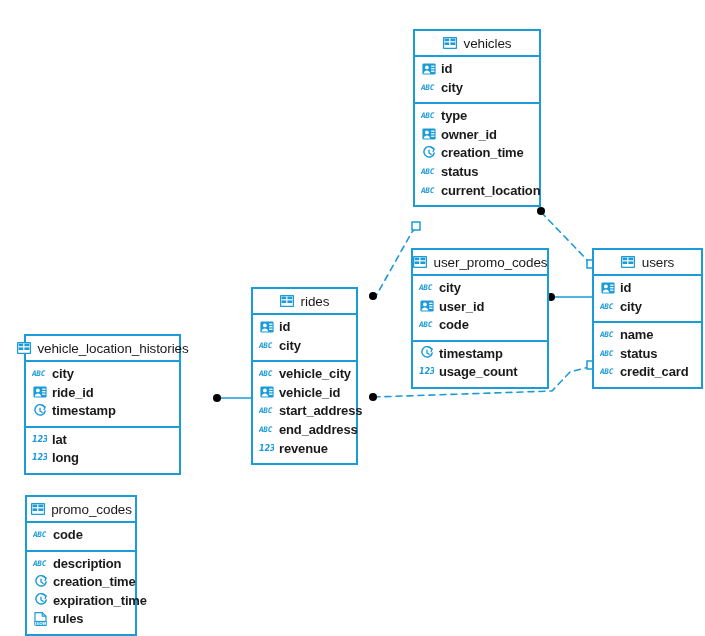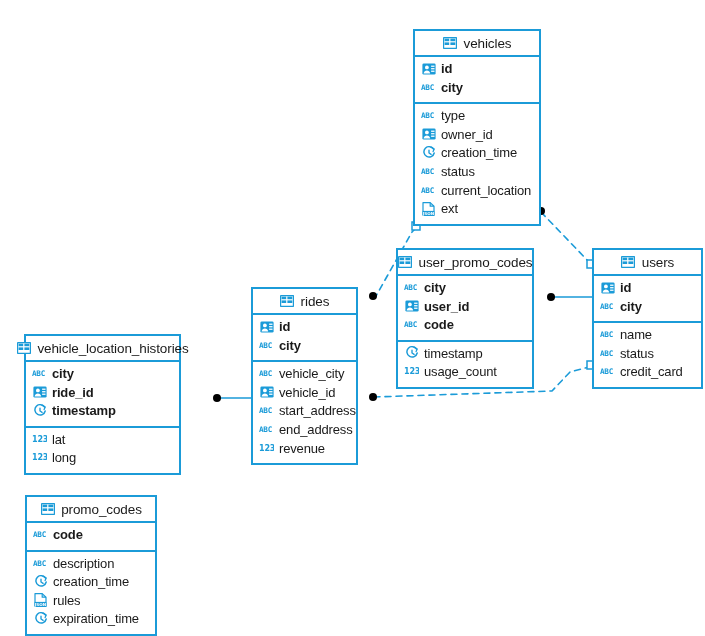--- a/index.html
+++ b/index.html
@@ -58,31 +58,33 @@
     align-items: flex-start;
     gap: 5px;
     height: 18.6px;
     padding: 0 6px;
     white-space: nowrap;
   }
   .field-name {
     font-size: 13px;
     color: #1a1a1a;
     letter-spacing: -0.15px;
+    font-weight: bold;
   }
   .field-row.pk .field-name {
     font-weight: bold;
   }
   .ficon {
     width: 15px;
     height: 15px;
     flex: 0 0 15px;
     display: inline-flex;
     align-items: center;
     justify-content: center;
+    font-style: italic;
   }
   .ficon svg { display: block; }
 </style>
 </head>
 <body>
 
 <div id="canvas">
 
   <svg id="edges" viewBox="0 0 705 636" xmlns="http://www.w3.org/2000/svg">
       <g>
@@ -188,34 +190,23 @@
             <span class="field-name">status</span>
           </div>
           <div class="field-row">
             <span class="ficon">
               <svg width="16" height="11" viewBox="0 0 16 11">
                 <text x="0" y="8.6" font-family="DejaVu Sans Mono, monospace" font-size="8.2" font-weight="bold" fill="#1B9BD8" letter-spacing="-0.3">ABC</text>
               </svg>
             </span>
             <span class="field-name">current_location</span>
           </div>
-          <div class="field-row">
-            <span class="ficon">
-              <svg width="13" height="14" viewBox="0 0 13 14">
-                <path d="M1 0.6h7.2L12 4.2v9.2H1z" fill="#ffffff" stroke="#1B9BD8" stroke-width="1.2" stroke-linejoin="round"></path>
-                <path d="M8.2 0.6v3.6H12" fill="none" stroke="#1B9BD8" stroke-width="1.2" stroke-linejoin="round"></path>
-                <rect x="0.6" y="8.9" width="11.8" height="4.4" fill="#1B9BD8"></rect>
-                <text x="6.5" y="12.5" text-anchor="middle" font-family="DejaVu Sans, sans-serif" font-size="4.1" font-weight="bold" fill="#ffffff">JSON</text>
-              </svg>
-            </span>
-            <span class="field-name">ext</span>
-          </div>
         </div>
       </div>
-      <div class="table-node" style="left: 396px; top: 248px; width: 138px;">
+      <div class="table-node" style="left: 411px; top: 248px; width: 138px;">
         <div class="table-header">
           <span class="ficon">
             <svg width="14" height="12" viewBox="0 0 14 12">
               <rect x="0.5" y="0.5" width="13" height="11" rx="1" fill="#ffffff" stroke="#1B9BD8" stroke-width="1.4"></rect>
               <rect x="1.6" y="1.6" width="4.6" height="2.6" fill="#1B9BD8"></rect>
               <rect x="7.4" y="1.6" width="4.9" height="2.6" fill="#1B9BD8"></rect>
               <rect x="1.6" y="5.4" width="4.6" height="2.6" fill="#1B9BD8"></rect>
               <rect x="7.4" y="5.4" width="4.9" height="2.6" fill="#1B9BD8"></rect>
             </svg>
           </span>
@@ -478,21 +469,21 @@
           <div class="field-row">
             <span class="ficon">
               <svg width="16" height="11" viewBox="0 0 16 11">
                 <text x="0" y="8.6" font-family="DejaVu Sans, sans-serif" font-size="8.6" font-weight="bold" fill="#1B9BD8" letter-spacing="-0.2">123</text>
               </svg>
             </span>
             <span class="field-name">long</span>
           </div>
         </div>
       </div>
-      <div class="table-node" style="left: 25px; top: 495px; width: 132px;">
+      <div class="table-node" style="left: 25px; top: 495px; width: 112px;">
         <div class="table-header">
           <span class="ficon">
             <svg width="14" height="12" viewBox="0 0 14 12">
               <rect x="0.5" y="0.5" width="13" height="11" rx="1" fill="#ffffff" stroke="#1B9BD8" stroke-width="1.4"></rect>
               <rect x="1.6" y="1.6" width="4.6" height="2.6" fill="#1B9BD8"></rect>
               <rect x="7.4" y="1.6" width="4.9" height="2.6" fill="#1B9BD8"></rect>
               <rect x="1.6" y="5.4" width="4.6" height="2.6" fill="#1B9BD8"></rect>
               <rect x="7.4" y="5.4" width="4.9" height="2.6" fill="#1B9BD8"></rect>
             </svg>
           </span>
@@ -522,36 +513,36 @@
               <svg width="14" height="14" viewBox="0 0 14 14">
                 <path d="M11.6 3.2A5.2 5.2 0 1 0 12.2 7" fill="none" stroke="#1B9BD8" stroke-width="1.45" stroke-linecap="round"></path>
                 <path d="M9.3 1.1l2.9 1.9-1.1 2.6" fill="none" stroke="#1B9BD8" stroke-width="1.3" stroke-linecap="round" stroke-linejoin="round"></path>
                 <path d="M7 4.2V7l2.1 1.4" fill="none" stroke="#1B9BD8" stroke-width="1.35" stroke-linecap="round"></path>
               </svg>
             </span>
             <span class="field-name">creation_time</span>
           </div>
           <div class="field-row">
             <span class="ficon">
+              <svg width="14" height="14" viewBox="0 0 14 14">
+                <path d="M11.6 3.2A5.2 5.2 0 1 0 12.2 7" fill="none" stroke="#1B9BD8" stroke-width="1.45" stroke-linecap="round"></path>
+                <path d="M9.3 1.1l2.9 1.9-1.1 2.6" fill="none" stroke="#1B9BD8" stroke-width="1.3" stroke-linecap="round" stroke-linejoin="round"></path>
+                <path d="M7 4.2V7l2.1 1.4" fill="none" stroke="#1B9BD8" stroke-width="1.35" stroke-linecap="round"></path>
+              </svg>
+            </span>
+            <span class="field-name">expiration_time</span>
+          </div>
+          <div class="field-row">
+            <span class="ficon">
               <svg width="13" height="14" viewBox="0 0 13 14">
                 <path d="M1 0.6h7.2L12 4.2v9.2H1z" fill="#ffffff" stroke="#1B9BD8" stroke-width="1.2" stroke-linejoin="round"></path>
                 <path d="M8.2 0.6v3.6H12" fill="none" stroke="#1B9BD8" stroke-width="1.2" stroke-linejoin="round"></path>
                 <rect x="0.6" y="8.9" width="11.8" height="4.4" fill="#1B9BD8"></rect>
                 <text x="6.5" y="12.5" text-anchor="middle" font-family="DejaVu Sans, sans-serif" font-size="4.1" font-weight="bold" fill="#ffffff">JSON</text>
               </svg>
             </span>
             <span class="field-name">rules</span>
-          </div>
-          <div class="field-row">
-            <span class="ficon">
-              <svg width="14" height="14" viewBox="0 0 14 14">
-                <path d="M11.6 3.2A5.2 5.2 0 1 0 12.2 7" fill="none" stroke="#1B9BD8" stroke-width="1.45" stroke-linecap="round"></path>
-                <path d="M9.3 1.1l2.9 1.9-1.1 2.6" fill="none" stroke="#1B9BD8" stroke-width="1.3" stroke-linecap="round" stroke-linejoin="round"></path>
-                <path d="M7 4.2V7l2.1 1.4" fill="none" stroke="#1B9BD8" stroke-width="1.35" stroke-linecap="round"></path>
-              </svg>
-            </span>
-            <span class="field-name">expiration_time</span>
           </div>
         </div>
       </div>
     </div>
 
 </div>
 
 </body></html>

